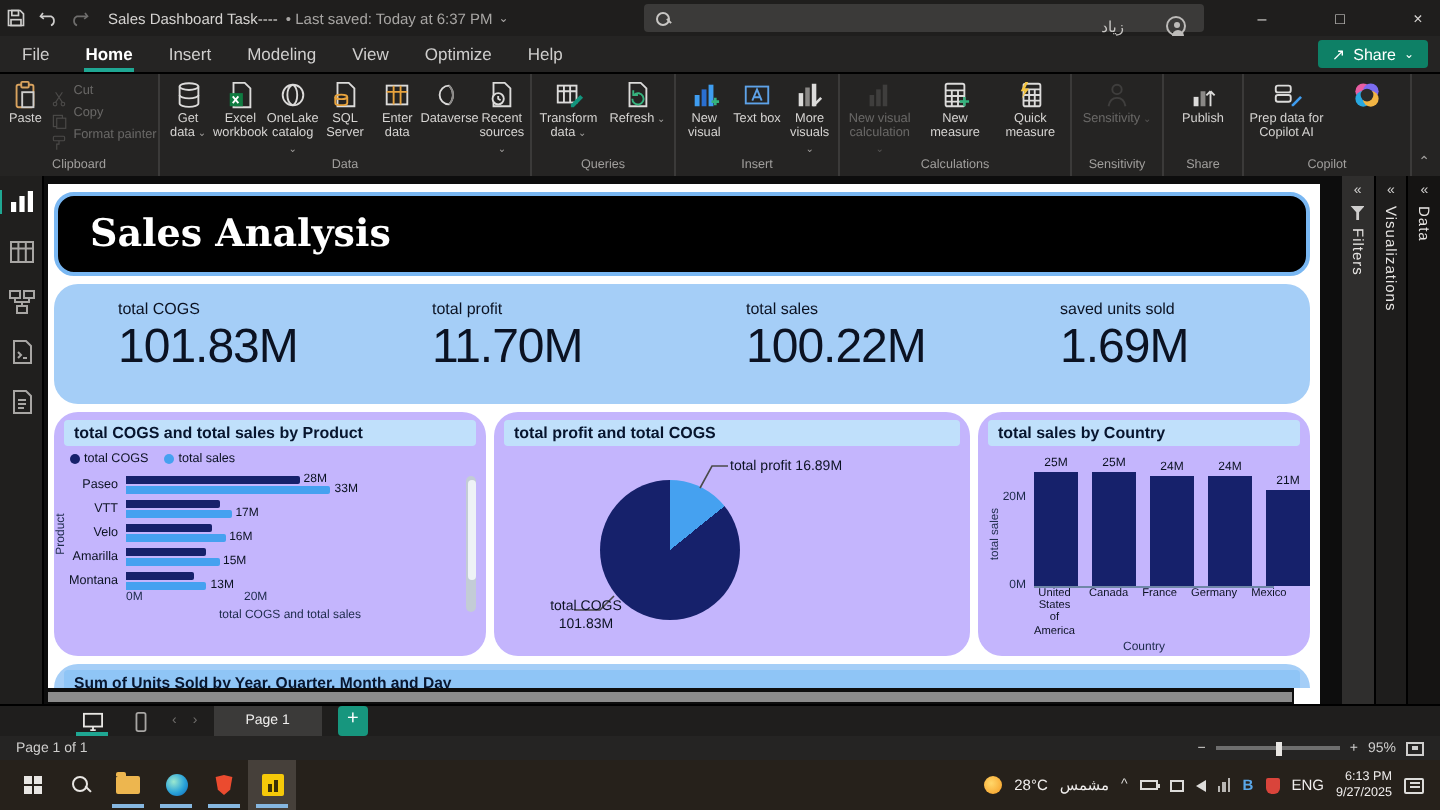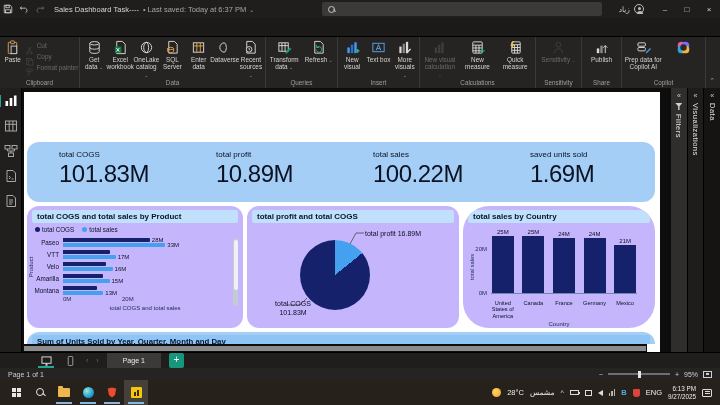--- a/index.html
+++ b/index.html
@@ -12,21 +12,21 @@
   .tb-ico { width:16px; height:14px; display:flex; align-items:center; justify-content:center; color:#cfcecd; font-size:9px; }
   .tb-ico svg { width:10px; height:10px; }
   .doc-title { font-size:7.5px; color:#d6d4d2; margin-left:6px; white-space:nowrap; }
   .doc-saved { font-size:7.5px; color:#a8a6a4; margin-left:4px; white-space:nowrap; }
   .tb-caret { font-size:6px; color:#a8a6a4; margin-left:3px; }
   .searchbox { position:absolute; left:322px; top:2px; width:280px; height:14px; background:#3b3a39; border-radius:2px; display:flex; align-items:center; padding:0 6px; }
   .searchbox input { background:transparent; border:none; outline:none; color:#c8c6c4; font-size:7.5px; width:100%; font-family:"Liberation Sans",sans-serif; }
   .mag { position:relative; width:7px; height:7px; margin-right:5px; flex:none; }
   .mag::before { content:""; position:absolute; left:0; top:0; width:5px; height:5px; border:1px solid #c8c6c4; border-radius:50%; }
   .mag::after { content:""; position:absolute; left:4.5px; top:4.5px; width:3px; height:1px; background:#c8c6c4; transform:rotate(45deg); }
-  .tb-right { position:absolute; right:0; top:0; height:18px; display:flex; align-items:center; }
+  .tb-right { position:absolute; right:0; top:0; height:18px; display:flex; align-items:flex-end;gap:17px; }
   .user-name { font-size:7.5px; color:#c8c6c4; margin-right:4px; }
   .avatar { width:10px; height:10px; border:1px solid #bdbbb9; border-radius:50%; position:relative; margin-right:10px; }
   .avatar::before { content:""; position:absolute; left:3px; top:1.5px; width:3px; height:3px; border-radius:50%; background:#bdbbb9; }
   .avatar::after { content:""; position:absolute; left:1.5px; top:5.5px; width:6px; height:3px; border-radius:3px 3px 0 0; background:#bdbbb9; }
   .winbtn { width:22px; height:18px; display:flex; align-items:center; justify-content:center; font-size:8px; color:#d6d4d2; }
 
   
   .menubar { position:absolute; top:18px; left:0; right:0; height:18px; background:#252423; display:flex; align-items:center; padding-left:10px; }
   .mitem { font-size:8.5px; color:#cfcecd; margin-right:16px; padding:2px 1px; position:relative; }
   .mitem.active { color:#fff; font-weight:bold; }
@@ -67,21 +67,21 @@
 
   
   .v-kpi { position:absolute; left:3px; top:50px; width:628px; height:60px; background:#a5cef7; border-radius:12px; display:flex; }
   .kpi { flex:1; padding:8px 0 0 32px; }
   .kpi-label { font-size:8px; color:#0b1222; }
   .kpi-value { font-size:24px; color:#0b1222; letter-spacing:-0.5px; margin-top:2px; line-height:26px; }
 
   
   .v-row { position:absolute; left:3px; top:114px; width:628px; height:122px; display:flex; gap:4px; }
   .panel { background:#c4b5fd; border-radius:12px; position:relative; overflow:hidden; }
-  .p1 { width:216px; } .p2 { width:212px; } .p3 { flex:1;border-radius:26px; }
+  .p1 { width:216px; } .p2 { width:238px; } .p3 { flex:1; }
   .phead { margin:4px 5px 0 5px; background:#c0e0fb; border-radius:2px; padding:2px 5px; font-size:8px; font-weight:bold; color:#07152e; line-height:9px; }
 
   
   .c1legend { display:flex; gap:8px; padding:3px 0 1px 8px; }
   .lgi { display:flex; align-items:center; gap:2px; font-size:6.3px; color:#0b1222; }
   .lgdot { width:5px; height:5px; border-radius:50%; }
   .c1rows { padding:2px 0 0 0; }
   .c1row { display:flex; align-items:center; height:12px; }
   .c1lab { width:36px; text-align:right; padding-right:4px; font-size:6.3px; color:#0b1222; flex:none; }
   .c1bars { flex:1; display:flex; flex-direction:column; gap:1px; }
@@ -210,20 +210,36 @@
     </div>
     <div class="tb-right">
       <span class="user-name">زياد</span>
       <span class="avatar"></span>
       <span class="winbtn">–</span>
       <span class="winbtn">□</span>
       <span class="winbtn">×</span>
     </div>
   </div>
 
+  <div class="menubar">
+    <div style="display:flex">
+        <div class="mitem">File</div>
+        <div class="mitem active">Home</div>
+        <div class="mitem">Insert</div>
+        <div class="mitem">Modeling</div>
+        <div class="mitem">View</div>
+        <div class="mitem">Optimize</div>
+        <div class="mitem">Help</div>
+      </div>
+    <div class="share-btn">
+      <span>↗</span>
+      <span>Share</span>
+      <span class="share-caret">⌄</span>
+    </div>
+  </div>
 
   <div class="ribbon" id="ribbon">
     <div class="rgroup" style="width: 80px;">
         <div class="ritems">
           <div class="rbtn">
             <span class="ric"><svg viewBox="0 0 16 16">
                 <rect x="3.5" y="2.5" width="9" height="12" rx="1" fill="none" stroke="#d9a35f"></rect>
                 <rect x="6" y="1" width="4" height="3" rx="0.5" fill="#252423" stroke="#d9a35f"></rect>
                 <rect x="6.5" y="6.5" width="6" height="8" fill="#252423" stroke="#cfcecd"></rect>
               </svg></span>
@@ -468,29 +484,32 @@
           </svg></span>
         <span class="sideico"><svg viewBox="0 0 14 14">
             <path d="M3 1.5h6l2.5 2.5v8.5H3z" fill="none" stroke="currentColor"></path>
             <path d="M5 6h4M5 8h4M5 10h3" stroke="currentColor"></path>
           </svg></span>
       </div>
 
     <div class="canvas">
       <div class="page">
 
+        <div class="v-title">
+          <span>Sales Analysis</span>
+        </div>
 
         <div class="v-kpi" id="kpis">
             <div class="kpi">
               <div class="kpi-label">total COGS</div>
               <div class="kpi-value">101.83M</div>
             </div>
             <div class="kpi">
               <div class="kpi-label">total profit</div>
-              <div class="kpi-value">10.89M</div>
+              <div class="kpi-value">11.70M</div>
             </div>
             <div class="kpi">
               <div class="kpi-label">total sales</div>
               <div class="kpi-value">100.22M</div>
             </div>
             <div class="kpi">
               <div class="kpi-label">saved units sold</div>
               <div class="kpi-value">1.69M</div>
             </div>
           </div>

